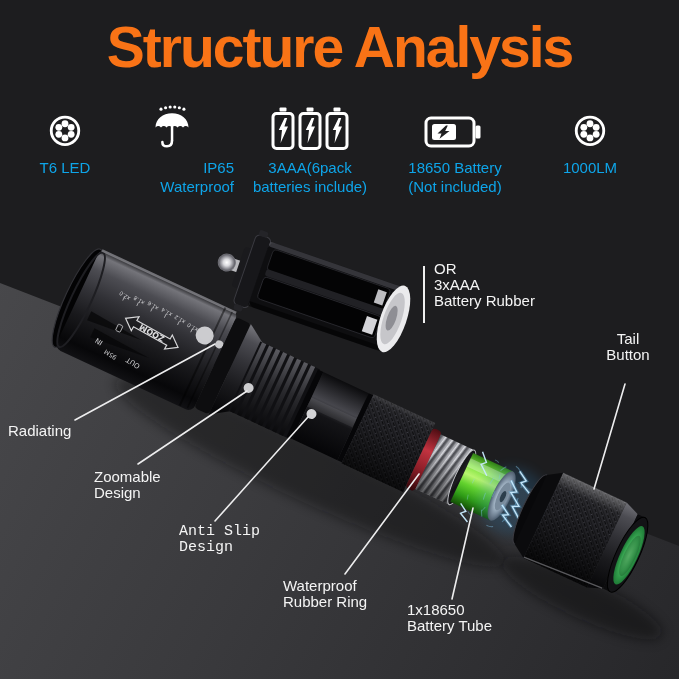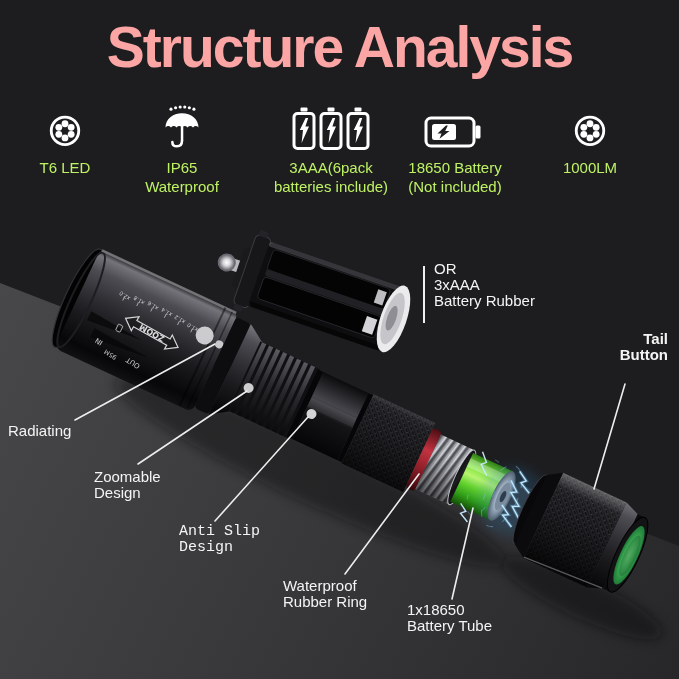--- a/index.html
+++ b/index.html
@@ -2,29 +2,29 @@
 <html><head>
 <meta charset="utf-8">
 <style>
   html,body{margin:0;padding:0;background:#000;}
   .stage{position:relative;width:679px;height:679px;overflow:hidden;
          background:#1d1d1f;font-family:"Liberation Sans",sans-serif;}
   .wedge{position:absolute;inset:0;
          background:linear-gradient(118deg,#4a4a4d 8%,#3a3a3d 52%,#27272a 100%);
          clip-path:polygon(0 283px,679px 546px,679px 679px,0 679px);}
   .title{position:absolute;top:14px;left:0;width:679px;text-align:center;
-         color:#fca5a5;font-size:57px;font-weight:700;letter-spacing:-2px;}
-  .features{position:absolute;top:99px;left:0;width:562px;height:108px;color:#bef264;}
+         color:#f97316;font-size:57px;font-weight:700;letter-spacing:-2px;}
+  .features{position:absolute;top:99px;left:0;width:562px;height:108px;color:#0ea5e9;}
   .feature{position:absolute;text-align:center;font-size:15px;line-height:1.28;}
-  .f1{left:10px;width:110px;} .f2{left:120px;width:124px;} .f3{left:254px;width:154px;}
+  .f1{left:10px;width:110px;} .f2{left:110px;width:124px;text-align:right;} .f3{left:233px;width:154px;}
   .f4{left:378px;width:154px;} .f5{left:528px;width:124px;}
   .icn{height:52px;display:flex;align-items:flex-end;justify-content:center;margin-bottom:7px;color:#fff;}
   .fline{min-height:19px;}
   .lbl{position:absolute;color:#f4f4f4;font-size:15px;line-height:1.08;}
-  .lbl.center{text-align:right;font-weight:bold;}
+  .lbl.center{text-align:center;}
   .or-bar{position:absolute;left:423px;top:266px;width:2.4px;height:57px;background:#efefef;}
   svg.scene{position:absolute;left:0;top:0;}
   svg text{font-family:"DejaVu Sans",sans-serif;}
 </style>
 </head>
 <body>
 
 <div class="stage">
   <div class="wedge"></div>
 

